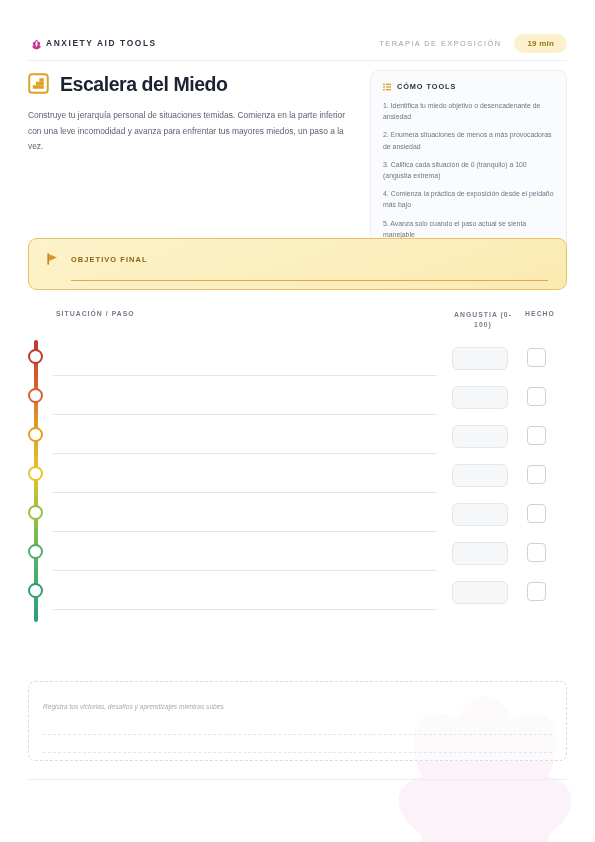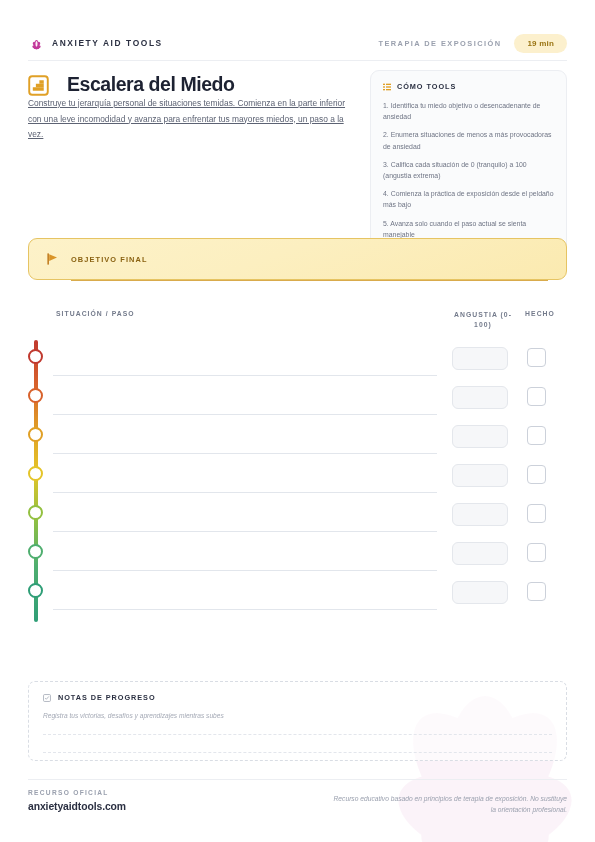--- a/index.html
+++ b/index.html
@@ -25,57 +25,57 @@
     pointer-events: none;
     z-index: 0;
   }
 
   
   .top-header {
     position: absolute; top: 28px; left: 28px; right: 28px;
     height: 30px;
     display: flex; align-items: center; justify-content: space-between;
   }
-  .brand { display: flex; align-items: center; gap: 7px; }
+  .brand { display: flex; align-items: center; gap: 1px; }
   .brand-mark { width: 17px; height: 17px; display: block; }
   .brand-name {
     font-size: 8.4px; font-weight: bold; letter-spacing: 1.6px;
     color: #2b3042;
   }
   .header-right { display: flex; align-items: center; gap: 13px; }
   .header-kicker {
-    font-size: 7.4px; letter-spacing: 1.45px; color: #9aa0ae; font-weight: bold;
+    font-size: 7.4px; letter-spacing: 1.45px; color: #9aa0ae; font-weight: normal;
   }
   .time-badge {
     background: #fcf0cd;
     color: #9a7413;
     font-size: 8px; font-weight: bold;
     border-radius: 11px;
     padding: 5px 13px 5px 13px;
     letter-spacing: 0.2px;
   }
   .header-rule {
     position: absolute; top: 60px; left: 28px; right: 28px;
     height: 1px; background: #eceef2;
   }
 
   
   .title-block {
     position: absolute; top: 73px; left: 28px; width: 330px;
   }
-  .title-row { display: flex; align-items: flex-end; gap: 18px; }
+  .title-row { display: flex; align-items: flex-start; gap: 11px; }
   .title-icon { width: 21px; height: 21px; display: block; flex: none; }
   .title-text {
     font-size: 19.5px; font-weight: bold; color: #1d2232;
     letter-spacing: -0.45px;
   }
   .subtitle {
+    margin-top: 12px;
     font-size: 8.4px; line-height: 15.5px; color: #5c6273;
     width: 322px;
-    text-decoration: underline;
   }
 
   
   .howto {
     position: absolute; top: 70px; right: 28px;
     width: 197px;
     background: #fafbfc;
     border: 1px solid #eceef2;
     border-radius: 9px;
     padding: 11px 12px 12px 12px;
@@ -90,21 +90,21 @@
   }
   .howto-step {
     font-size: 6.9px; line-height: 11.2px; color: #6e7484;
     margin-bottom: 7px;
   }
   .howto-step:last-child { margin-bottom: 0; }
 
   
   .goal {
     position: absolute; top: 238px; left: 28px; right: 28px;
-    height: 42px;
+    height: 52px;
     border: 1.3px solid #e6c463;
     border-radius: 9px;
     background: linear-gradient(160deg, #fdf2c9 0%, #fcefc0 45%, #fbeab0 100%);
     padding: 12px 16px 0 16px;
   }
   .goal-head { display: flex; align-items: center; gap: 10px; }
   .goal-flag { width: 16px; height: 16px; display: block; }
   .goal-label {
     font-size: 7.4px; font-weight: bold; letter-spacing: 1.1px; color: #8a6212;
   }
@@ -343,34 +343,20 @@
         <div class="row" style="top: 234px;">
           <div class="node" style="border-color: rgb(47, 158, 119);"></div>
           <div class="writeline"></div>
           <div class="score-box"></div>
           <div class="check-box"></div>
         </div>
       </div>
   </div>
 
   <div class="notes">
-    <div class="notes-head">
-      <svg class="notes-icon" viewBox="0 0 12 12">
-        <rect x="0.8" y="0.8" width="10.4" height="10.4" rx="1.6" fill="none" stroke="#9aa0ae" stroke-width="1.1"></rect>
-        <path d="M3.2 6.1 L5 7.9 L8.8 3.6" fill="none" stroke="#9aa0ae" stroke-width="1.1"></path>
-      </svg>
-      <span class="notes-title">NOTAS DE PROGRESO</span>
-    </div>
     <div class="notes-ph">Registra tus victorias, desafíos y aprendizajes mientras subes</div>
     <div class="notes-rule nr1"></div>
     <div class="notes-rule nr2"></div>
   </div>
 
   <div class="footer-rule"></div>
-  <div class="footer">
-    <div>
-      <div class="f-kicker">RECURSO OFICIAL</div>
-      <div class="f-site">anxietyaidtools.com</div>
-    </div>
-    <div class="f-disclaimer">Recurso educativo basado en principios de terapia de exposición. No sustituye la orientación profesional.</div>
-  </div>
 
 </div>
 
 </body></html>

